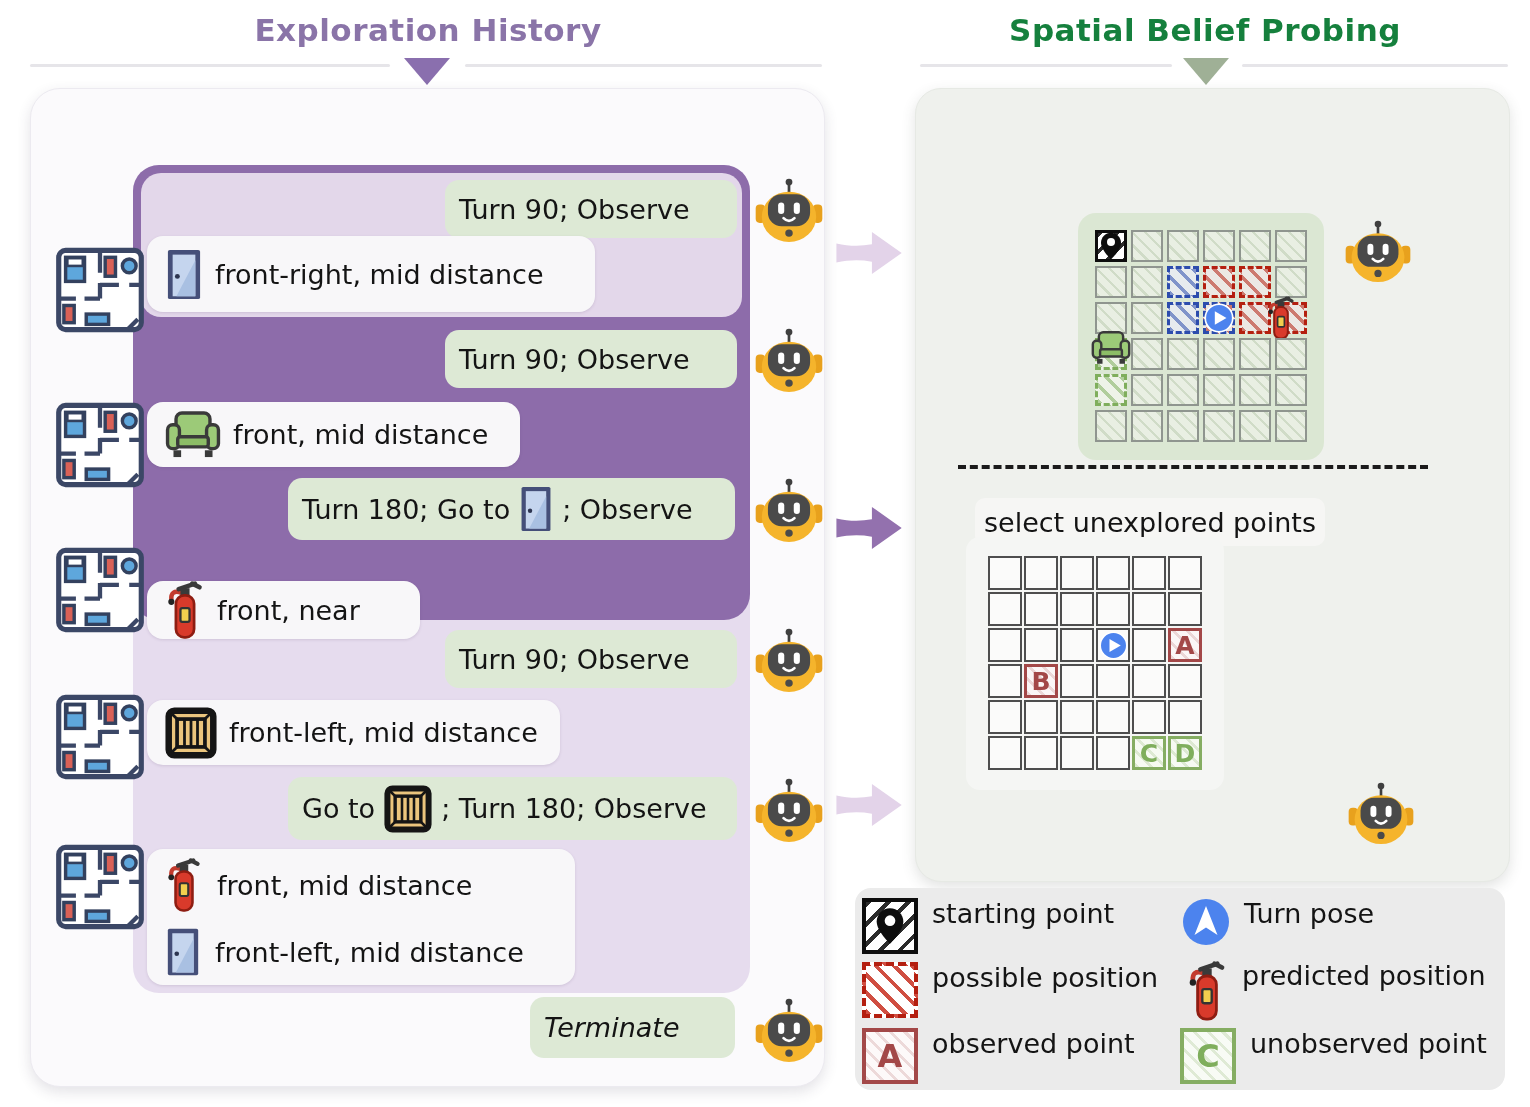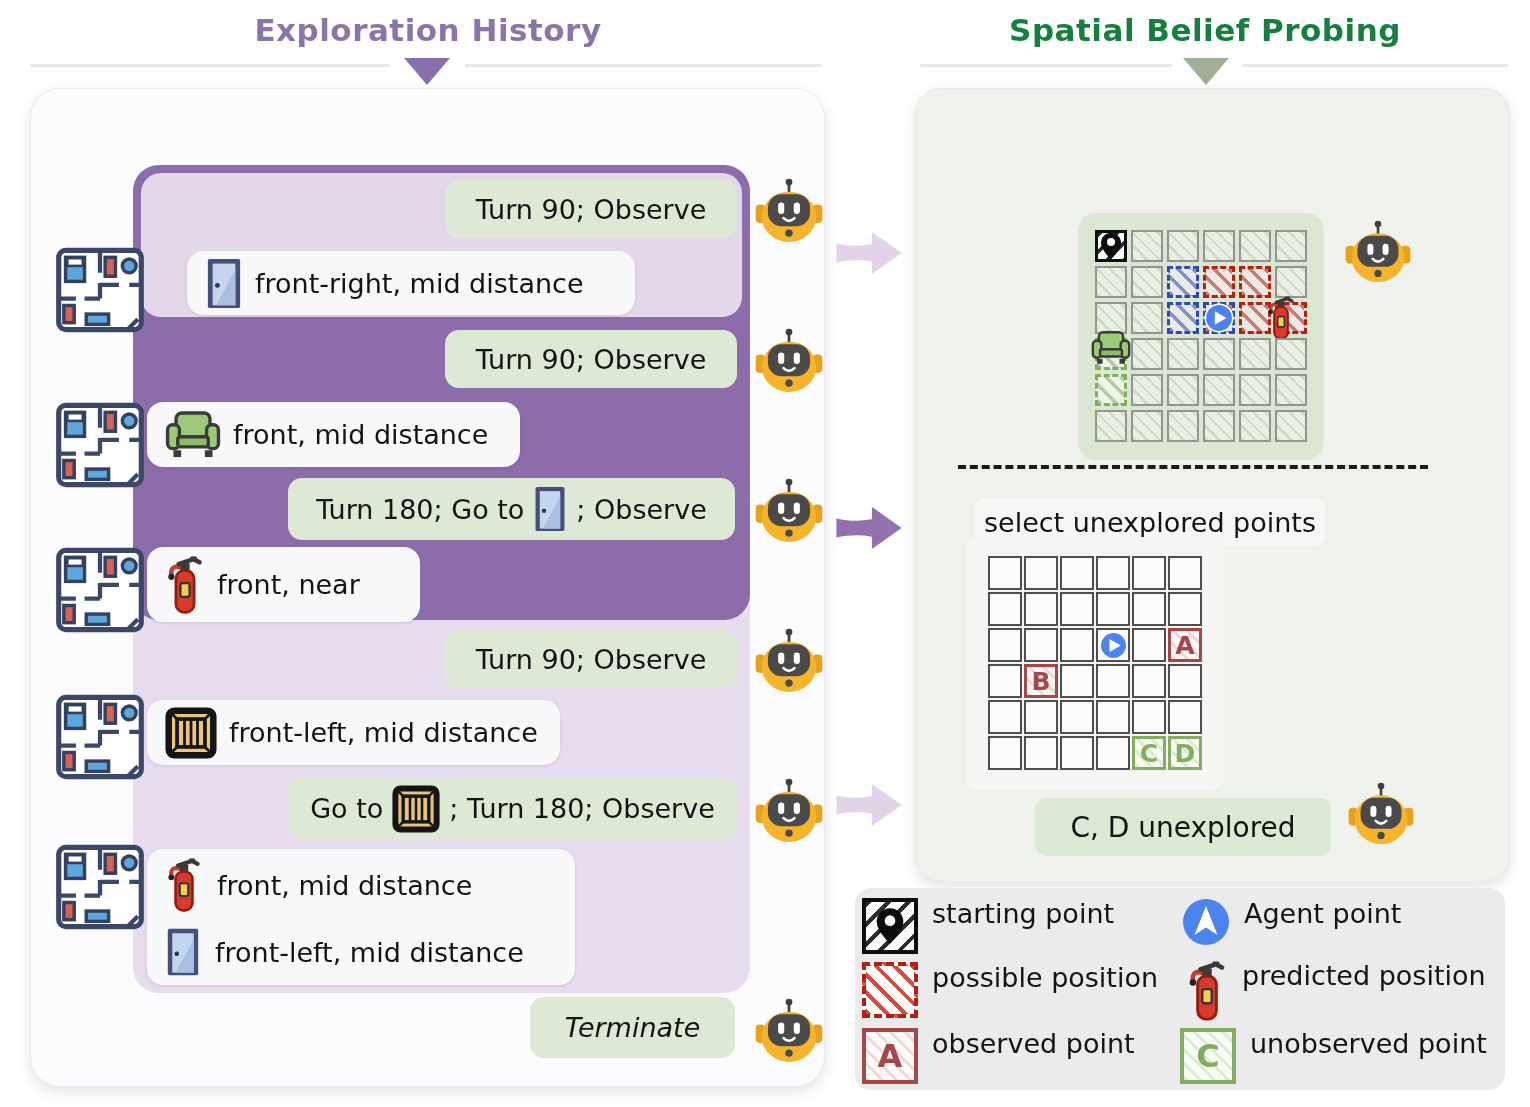--- a/index.html
+++ b/index.html
@@ -26,21 +26,21 @@
   #right-panel{left:915px;top:88px;width:593px;height:792px;background:#eff1ed;
     border:1px solid #e6e9e4;border-radius:26px;box-shadow:0 5px 14px rgba(60,70,60,.15);}
   #legend{left:855px;top:888px;width:650px;height:202px;background:#ebebeb;border-radius:16px;}
 
   #light-purple{left:133px;top:165px;width:617px;height:828px;background:#e6dcee;border-radius:26px;}
   #dark-purple{left:133px;top:165px;width:617px;height:455px;background:#8d6caa;border-radius:26px;}
   #dark-top-light{left:141px;top:173px;width:601px;height:144px;background:#e3d7ea;border-radius:20px;}
 
   
   .bubble{position:absolute;display:flex;align-items:center;font-size:27px;color:#141414;}
-  .bubble.action{background:#dde9d5;border-radius:14px;justify-content:center;gap:9px;padding:0 14px;box-sizing:border-box;}
+  .bubble.action{background:#dde9d5;border-radius:14px;justify-content:flex-start;gap:9px;padding:0 14px;box-sizing:border-box;}
   .bubble.obs{background:#f8f7f9;border-radius:16px;gap:12px;padding:0 18px;box-sizing:border-box;
     box-shadow:0 1px 3px rgba(80,60,100,.15);}
   .bubble .msg-icon{display:inline-flex;align-items:center;}
   .obs2{position:absolute;background:#f8f7f9;border-radius:16px;box-shadow:0 1px 3px rgba(80,60,100,.15);
     display:flex;flex-direction:column;justify-content:center;gap:14px;padding:0 18px;box-sizing:border-box;}
   .obs2 .line{display:flex;align-items:center;gap:14px;font-size:27px;}
 
   
   .floorplan{position:absolute;left:55px;width:90px;height:86px;}
   .robot{position:absolute;width:68px;height:68px;}
@@ -174,21 +174,21 @@
     <rect x="58" y="12" width="12" height="22" fill="#d96156" stroke="#33415e" stroke-width="4"></rect>
     <circle cx="86" cy="22" r="8" fill="#5ea7dc" stroke="#33415e" stroke-width="4"></circle>
     <rect x="10" y="68" width="12" height="20" fill="#d96156" stroke="#33415e" stroke-width="4"></rect>
     <rect x="36" y="78" width="26" height="12" fill="#5ea7dc" stroke="#33415e" stroke-width="4"></rect>
   </svg>
       </span></div>
 
   <div class="bubble action" style="left:445px;top:180px;width:292px;height:58px;">
     <span>Turn 90; Observe</span>
   </div>
-  <div class="bubble obs" style="left:147px;top:251px;width:448px;height:64px;margin-left:40px;">
+  <div class="bubble obs" style="left:147px;top:236px;width:448px;height:76px;">
     <span class="msg-icon" style="width: 38px; height: 53px; display: inline-flex;">
         <svg viewBox="0 0 40 56" width="100%" height="100%" preserveAspectRatio="xMidYMid meet">
     <rect x="3" y="2" width="34" height="52" rx="2" fill="#454f79"></rect>
     <rect x="8" y="7" width="24" height="44" fill="#c5d5ee"></rect>
     <path d="M32 13 V51 H12 Z" fill="#a9c0e2"></path>
     <circle cx="13" cy="30" r="2.6" fill="#2d3550"></circle>
   </svg>
       </span>
     <span>front-right, mid distance</span>
   </div>
@@ -213,21 +213,21 @@
     <span class="msg-icon" style="width: 34px; height: 48px; display: inline-flex;">
         <svg viewBox="0 0 40 56" width="100%" height="100%" preserveAspectRatio="xMidYMid meet">
     <rect x="3" y="2" width="34" height="52" rx="2" fill="#454f79"></rect>
     <rect x="8" y="7" width="24" height="44" fill="#c5d5ee"></rect>
     <path d="M32 13 V51 H12 Z" fill="#a9c0e2"></path>
     <circle cx="13" cy="30" r="2.6" fill="#2d3550"></circle>
   </svg>
       </span>
     <span>; Observe</span>
   </div>
-  <div class="bubble obs" style="left:147px;top:547px;width:273px;height:75px;">
+  <div class="bubble obs" style="left:147px;top:581px;width:273px;height:58px;">
     <span class="msg-icon" style="width: 40px; height: 60px; display: inline-flex;">
         <svg viewBox="0 0 44 66" width="100%" height="100%" preserveAspectRatio="xMidYMid meet">
     <path d="M18 14 Q6 10 7 22" stroke="#c23b2e" stroke-width="5" fill="none"></path>
     <circle cx="7" cy="24" r="3.4" fill="#222222"></circle>
     <path d="M15 10 L33 4" stroke="#3a3a3a" stroke-width="5" stroke-linecap="round"></path>
     <path d="M30 4 L38 8" stroke="#3a3a3a" stroke-width="5" stroke-linecap="round"></path>
     <rect x="17" y="9" width="10" height="9" fill="#3a3a3a"></rect>
     <rect x="12" y="17" width="20" height="46" rx="9" fill="#d93a2b" stroke="#8e1d12" stroke-width="3"></rect>
     <rect x="17" y="31" width="10" height="15" rx="2" fill="#f2cf4e" stroke="#333333" stroke-width="2.5"></rect>
   </svg>
@@ -547,23 +547,20 @@
       <div class="cell"></div>
       <div class="cell"></div>
       <div class="cell cell--unobserved">
         <span class="letter">C</span>
       </div>
       <div class="cell cell--unobserved">
         <span class="letter">D</span>
       </div>
     </div>
 
-  <div class="abs" id="answer-bubble">
-    <span>C, D unexplored</span>
-  </div>
   <div class="robot" style="left:1348px;top:780px;width:66px;height:66px;"><span style="display: inline-flex; width: 100%; height: 100%;">
         <svg viewBox="0 0 100 100" width="100%" height="100%" preserveAspectRatio="xMidYMid meet">
     <line x1="50" y1="10" x2="50" y2="26" stroke="#3f3f3f" stroke-width="4"></line>
     <circle cx="50" cy="9" r="5" fill="#3f3f3f"></circle>
     <rect x="1" y="42" width="14" height="27" rx="6" fill="#e8a11d"></rect>
     <rect x="85" y="42" width="14" height="27" rx="6" fill="#e8a11d"></rect>
     <ellipse cx="50" cy="60" rx="40" ry="37" fill="#f5b42c"></ellipse>
     <rect x="19" y="27" width="62" height="47" rx="20" fill="#4a4a4a"></rect>
     <rect x="34" y="39" width="9" height="17" rx="4.5" fill="#ffffff"></rect>
     <rect x="57" y="39" width="9" height="17" rx="4.5" fill="#ffffff"></rect>
@@ -585,21 +582,21 @@
     </span>
     <span class="legend-label">starting point</span>
   </div>
   <div class="legend-item" style="left:1182px;top:898px;">
     <span style="width:48px;height:48px;display:inline-flex;">
         <svg viewBox="0 0 48 48" width="100%" height="100%" preserveAspectRatio="xMidYMid meet">
     <circle cx="24" cy="24" r="23" fill="#4c83ee"></circle>
     <path d="M24 8 L35.5 37 L24 29.5 L12.5 37 Z" fill="#ffffff"></path>
   </svg>
       </span>
-    <span class="legend-label">Agent point</span>
+    <span class="legend-label">Turn pose</span>
   </div>
   <div class="legend-item" style="left:862px;top:962px;">
     <span class="lg-square lg-possible"></span>
     <span class="legend-label">possible position</span>
   </div>
   <div class="legend-item" style="left:1186px;top:960px;">
     <span style="width:42px;height:62px;display:inline-flex;">
         <svg viewBox="0 0 44 66" width="100%" height="100%" preserveAspectRatio="xMidYMid meet">
     <path d="M18 14 Q6 10 7 22" stroke="#c23b2e" stroke-width="5" fill="none"></path>
     <circle cx="7" cy="24" r="3.4" fill="#222222"></circle>

